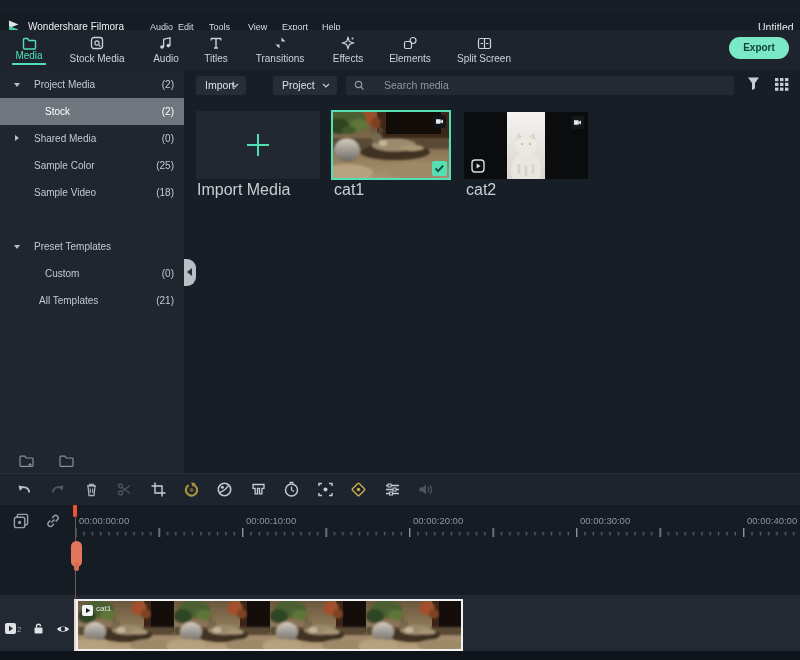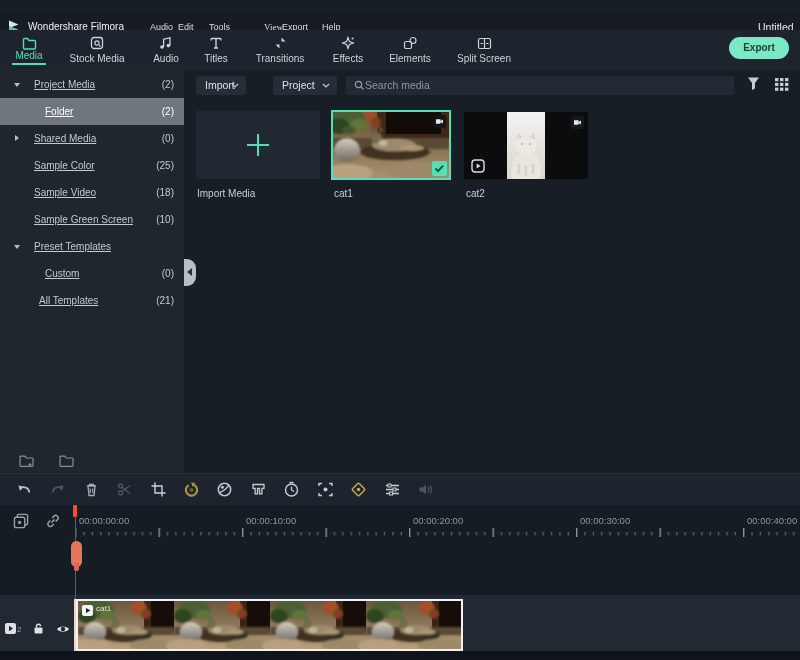--- a/index.html
+++ b/index.html
@@ -12,29 +12,29 @@
   .menuitem{position:absolute;top:0;height:30px;line-height:30px;color:#d8dde2;font-size:9px;}
   
   #tabbar{left:0;top:30px;width:800px;height:40px;background:#1e242d;}
   .tab{position:absolute;top:3px;text-align:center;color:#cdd3d9;font-size:10px;}
   .tab .ticon{height:17px;display:flex;align-items:flex-end;justify-content:center;}
   .tab .tlabel{margin-top:3px;white-space:nowrap;}
   
   #sidebar{left:0;top:70px;width:184px;height:403px;background:#20262e;border-right:1px solid #161b22;}
   .srow{position:absolute;left:0;width:184px;height:27px;line-height:27px;font-size:10px;color:#c3c9cf;}
   .srow .cnt{position:absolute;right:10px;}
-  .srow .lbl{position:absolute;text-decoration:underline;}
+  .srow .lbl{position:absolute;}
   .tri{position:absolute;left:13px;top:11px;width:0;height:0;}
   .tri.down{border-left:3.5px solid transparent;border-right:3.5px solid transparent;border-top:4.5px solid #b9bfc5;left:14px;top:12px;}
   .tri.right{border-top:3.5px solid transparent;border-bottom:3.5px solid transparent;border-left:4.5px solid #b9bfc5;left:15px;top:10px;}
   
   #panel{left:185px;top:70px;width:615px;height:403px;background:#181e26;}
   .btn{position:absolute;top:6px;height:19px;background:#262d36;border-radius:3px;color:#dce0e5;font-size:10.5px;line-height:19px;}
   #search{position:absolute;left:161px;top:6px;width:388px;height:19px;background:#232a33;border-radius:3px;color:#8f969e;font-size:10.5px;line-height:19px;}
-  .thumblabel{position:absolute;top:111px;font-size:10px;color:#c9ced4;margin-top:7px;}
+  .thumblabel{position:absolute;top:111px;font-size:16px;color:#c9ced4;}
   
   #toolbar{left:0;top:473px;width:800px;height:32px;background:#1e242d;border-top:1px solid #282f38;box-sizing:border-box;}
   .tbi{position:absolute;top:7px;width:17px;height:17px;}
   
   #timeline{left:0;top:505px;width:800px;height:155px;background:#161c23;}
   #lane{position:absolute;left:0;top:90px;width:800px;height:56px;background:#232933;}
   #botstrip{position:absolute;left:0;top:146px;width:800px;height:9px;background:#0f141a;}
   .ts{position:absolute;top:10px;font-size:9.5px;color:#8f979f;white-space:nowrap;}
   #clip{position:absolute;left:76px;top:94px;width:387px;height:52px;border:2px solid #f2f2f2;box-sizing:border-box;background:#9c8668;}
   .cliptxt{position:absolute;left:18px;top:3px;color:#e9e9e9;font-size:8px;}
@@ -45,21 +45,21 @@
 
 <div class="abs" id="menubar">
   <svg class="abs" style="left:8px;top:8px" width="12" height="14" viewBox="0 0 12 14">
     <path d="M1 0.5 L10.5 4.5 L1 8 Z" fill="#dce6e3"></path>
     <path d="M1 6 L10.5 9.5 L1 13.5 Z" fill="#43d3a7"></path>
   </svg>
   <div class="menuitem" style="left:28px;color:#eef1f4;font-size:10px;">Wondershare Filmora</div>
   <div class="menuitem" style="left:150px;">Audio</div>
   <div class="menuitem" style="left:178px;">Edit</div>
   <div class="menuitem" style="left:209px;">Tools</div>
-  <div class="menuitem" style="left:264px;font-family:Liberation Serif, serif;">View</div>
+  <div class="menuitem" style="left:248px;">View</div>
   <div class="menuitem" style="left:282px;">Export</div>
   <div class="menuitem" style="left:322px;">Help</div>
   <div class="menuitem" style="left:758px;color:#e8ecef;font-size:10.5px;">Untitled 1</div>
 </div>
 
 <div class="abs" id="tabbar">
   <div class="tab" style="left:8px;width:42px;color:#4ee0b2;">
     <div class="ticon">
           <svg width="15" height="13" viewBox="0 0 15 13">
             <path d="M1.5 3.5 v7.5 a1 1 0 0 0 1 1 h10 a1 1 0 0 0 1-1 V4.5 a1 1 0 0 0 -1-1 h-5.5 l-1.5-2 h-3 a1 1 0 0 0 -1 1 z" fill="none" stroke="#4ee0b2" stroke-width="1.4"></path>
@@ -136,39 +136,35 @@
   <div class="abs" style="left:729px;top:7px;width:60px;height:22px;border-radius:11px;background:#7ce9c6;color:#14423b;font-size:10px;font-weight:bold;text-align:center;line-height:22px;">Export</div>
 </div>
 
 <div class="abs" id="sidebar">
   <div class="srow" style="top:1px;">
         <span class="tri down"></span>
         <span class="lbl" style="left:34px;">Project Media</span>
         <span class="cnt">(2)</span>
       </div>
   <div class="srow" style="top:28px;background:#70767d;color:#fff;">
-        <span class="lbl" style="left:45px;">Folder</span>
+        <span class="lbl" style="left:45px;">Stock</span>
         <span class="cnt">(2)</span>
       </div>
   <div class="srow" style="top:55px;">
         <span class="tri right"></span>
         <span class="lbl" style="left:34px;">Shared Media</span>
         <span class="cnt">(0)</span>
       </div>
   <div class="srow" style="top:82px;">
         <span class="lbl" style="left:34px;">Sample Color</span>
         <span class="cnt">(25)</span>
       </div>
   <div class="srow" style="top:109px;">
         <span class="lbl" style="left:34px;">Sample Video</span>
         <span class="cnt">(18)</span>
-      </div>
-  <div class="srow" style="top:136px;">
-        <span class="lbl" style="left:34px;">Sample Green Screen</span>
-        <span class="cnt">(10)</span>
       </div>
   <div class="srow" style="top:163px;">
         <span class="tri down"></span>
         <span class="lbl" style="left:34px;">Preset Templates</span>
       </div>
   <div class="srow" style="top:190px;">
         <span class="lbl" style="left:45px;">Custom</span>
         <span class="cnt">(0)</span>
       </div>
   <div class="srow" style="top:217px;">
@@ -193,21 +189,21 @@
     <svg style="position:absolute;right:7px;top:7px;" width="8" height="5" viewBox="0 0 8 5">
           <path d="M1 1 l3 3 l3-3" stroke="#c3c9cf" stroke-width="1.2" fill="none"></path>
         </svg></div>
   <div class="btn" style="left:88px;width:64px;"><span style="margin-left:9px;">Project</span>
     <svg style="position:absolute;right:7px;top:7px;" width="8" height="5" viewBox="0 0 8 5">
           <path d="M1 1 l3 3 l3-3" stroke="#c3c9cf" stroke-width="1.2" fill="none"></path>
         </svg></div>
   <div id="search"><svg style="position:absolute;left:8px;top:4px;" width="11" height="11" viewBox="0 0 11 11">
           <circle cx="4.5" cy="4.5" r="3.2" fill="none" stroke="#9098a0" stroke-width="1.2"></circle>
           <path d="M7 7 l2.6 2.6" stroke="#9098a0" stroke-width="1.2"></path>
-        </svg><span style="margin-left:19px;">Search media</span></div>
+        </svg><span style="margin-left:38px;">Search media</span></div>
   <svg class="abs" style="left:562px;top:6px;" width="13" height="14" viewBox="0 0 13 14">
         <path d="M1 1.5 h11 L8 7 v5.5 l-3 1.5 V7 Z" fill="#c6ccd2"></path>
       </svg>
   <svg class="abs" style="left:590px;top:8px;" width="14" height="13" viewBox="0 0 14 13">
         <g fill="#c6ccd2">
           <rect x="0" y="0" width="3.4" height="3.2"></rect>
           <rect x="5" y="0" width="3.4" height="3.2"></rect>
           <rect x="10" y="0" width="3.4" height="3.2"></rect>
           <rect x="0" y="4.8" width="3.4" height="3.2"></rect>
           <rect x="5" y="4.8" width="3.4" height="3.2"></rect>

